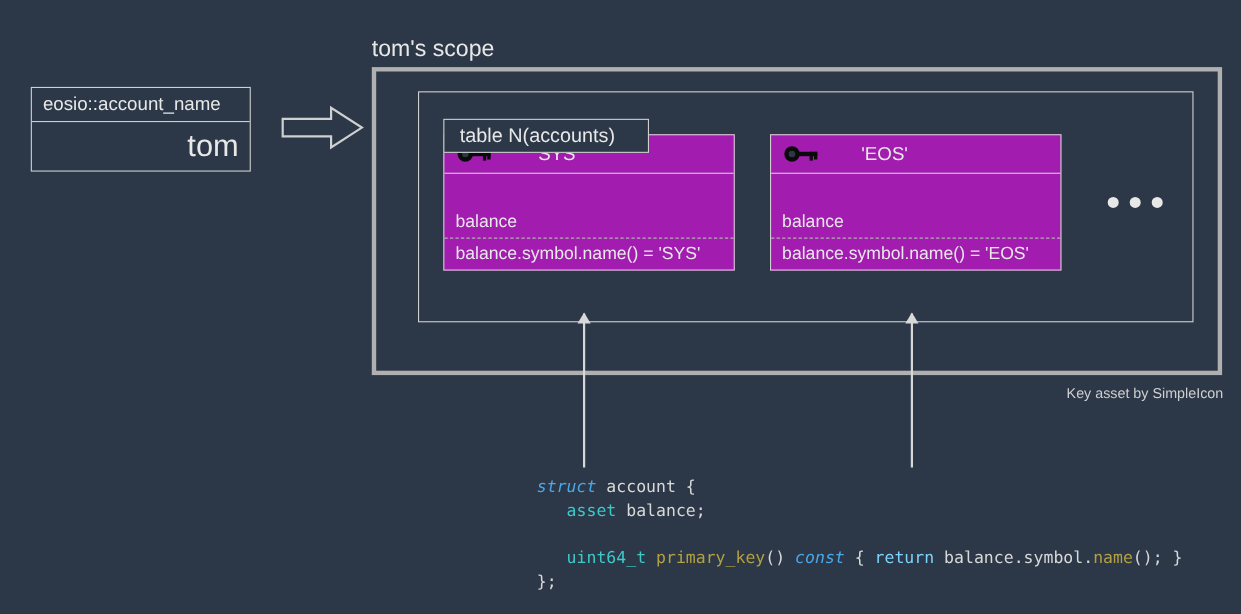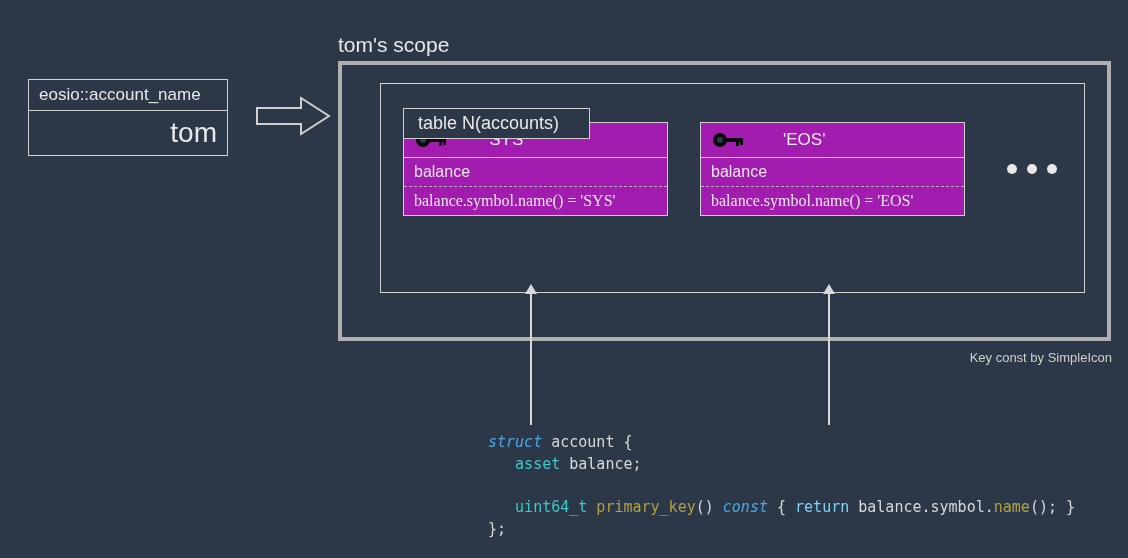--- a/index.html
+++ b/index.html
@@ -81,25 +81,25 @@
     border-bottom: 1.5px solid #d0d0d0;
     display: flex;
     align-items: center;
     gap: 38px;
     font-size: 17px;
   }
   .record .field-row {
     padding: 5px 10px;
     font-size: 16px;
     border-bottom: 1.5px dashed #b0b0b0;
+    margin-top: 30px;
   }
   .record .method-row {
     padding: 5px 10px;
     font-size: 16px;
-    font-family: Liberation Serif, serif;
   }
   .ellipsis {
     display: flex;
     gap: 10px;
     margin-left: 10px;
   }
   .ellipsis span {
     width: 10px;
     height: 10px;
     background: #e8e8e8;
@@ -195,21 +195,21 @@
       <div class="ellipsis">
         <span></span>
           <span></span>
           <span></span>
       </div>
 
     </div>
   </div>
 </div>
 
-<div class="credit">Key const by SimpleIcon</div>
+<div class="credit">Key asset by SimpleIcon</div>
 
 <div class="connector" style="left:530px; top:285px; height:140px;"></div>
 <div class="connector" style="left:828px; top:285px; height:140px;"></div>
 
 <div class="code-block"><span class="kw-blue">struct</span><span> account {</span>
    <span class="kw-teal">asset</span><span> balance;</span>
 
    <span class="kw-teal">uint64_t</span><span class="kw-olive"> primary_key</span><span>()</span><span class="kw-blue"> const</span><span> { </span><span class="kw-yellow">return</span><span> balance.symbol.</span><span class="kw-olive">name</span><span>(); }</span>
 <span>};</span></div>
 

